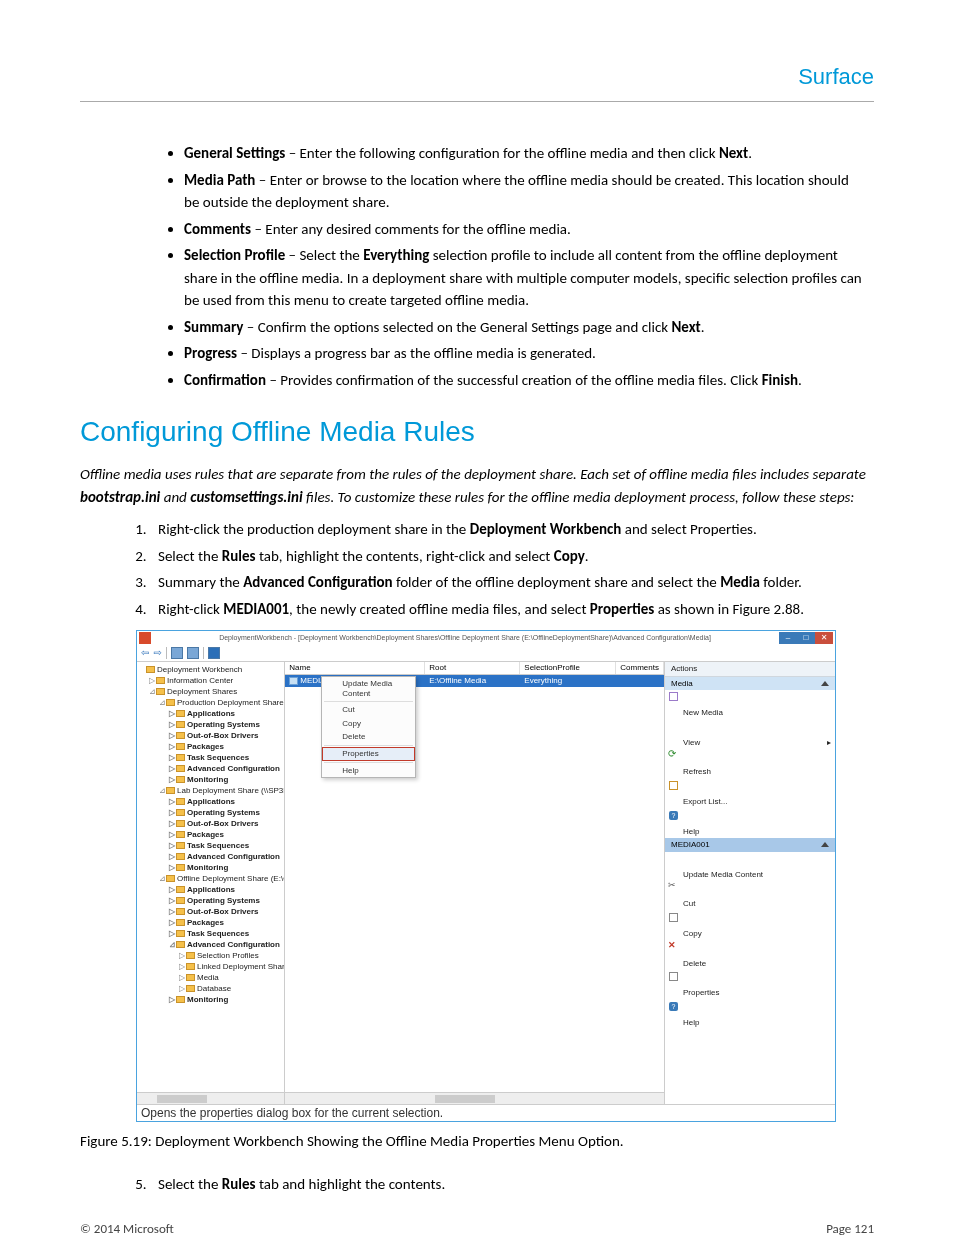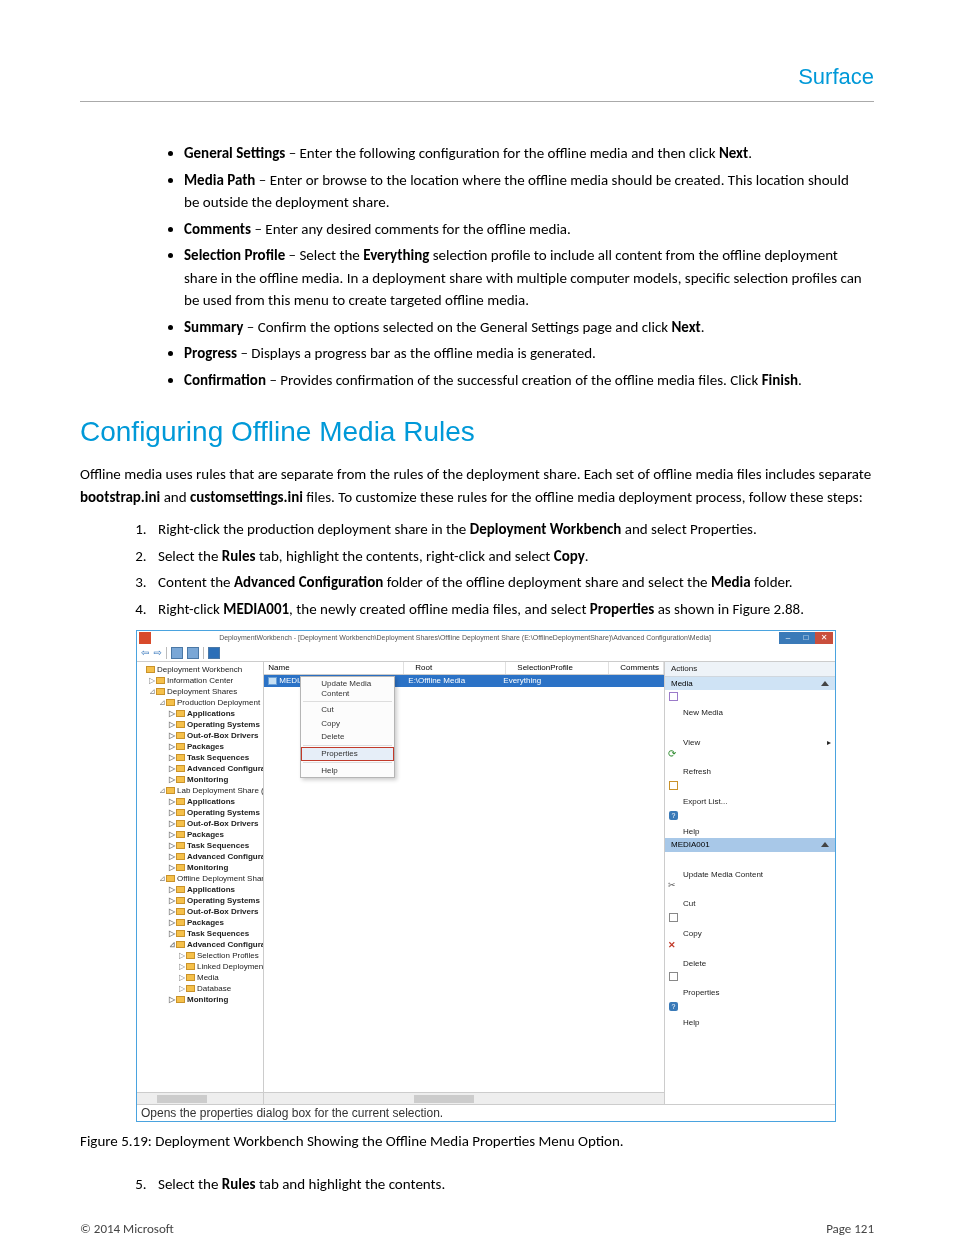--- a/index.html
+++ b/index.html
@@ -31,21 +31,21 @@
   ol.main-ol { list-style: decimal; margin-left: 70px; margin-right: 10px; margin-top: 10px;}
   ol.main-ol li { margin-bottom: 4px; padding-left: 8px;}
   .section-heading {
     color: #0099d8;
     font-family: "Segoe UI Light", "Segoe UI", Arial, sans-serif;
     font-size: 28px;
     font-weight: 400;
     margin-top: 20px;
     margin-bottom: 10px;
   }
-  .body-para { margin-bottom: 0; }
+  .body-para { margin-bottom: 0; font-style: italic; }
   b { font-weight: bold; }
 
   
   .screenshot-wrap {
     margin: 10px 0 6px 56px;
     border: 1px solid #4aa3df;
     width: 700px;
     font-family: "Segoe UI", Tahoma, Arial, sans-serif;
     font-size: 8px;
     background:#fff;
@@ -77,21 +77,21 @@
   .ss-tree-scrollbar { position:absolute; bottom:0; left:0; right:0; height:12px; background:#eee; border-top:1px solid #ccc; display:flex; align-items:center;}
   .ss-tree-thumb { position:absolute; left:20px; width:50px; height:8px; top:2px; background:#ccc;}
   .ind0 { padding-left:2px;} .ind1 { padding-left:12px;} .ind2 { padding-left:22px;}
   .ind3 { padding-left:32px;font-weight:bold;} .ind4 { padding-left:42px;}
   .expander { display:inline-block; width:6px; text-align:center; color:#888; margin-right:1px;}
 
   .ss-main { flex:1; display:flex; position:relative;}
   .ss-listpane { flex:1; position:relative; border-right:1px solid #ccc;}
   .ss-actions { width:170px; }
 
-  .ss-list-head { display:flex; border-bottom:1px solid #ccc; background:#fff;gap:7px;}
+  .ss-list-head { display:flex; border-bottom:1px solid #ccc; background:#fff;}
   .ss-list-head div { padding:1px 4px; border-right:1px solid #e0e0e0;}
   .col-name { width:140px;} .col-root { width:95px;} .col-sel { width:96px;} .col-comm { flex:1;}
 
   .ss-list-row { display:flex; background:#2b72c6; color:#fff; height:12px; align-items:center;}
   .ss-list-row div { padding:0 4px; }
   .disk-icon { display:inline-block; width:9px; height:8px; background:#c7e0f4; border:1px solid #6aa0d6; margin-right:2px; vertical-align:middle;}
 
   .context-menu {
     position:absolute; left:36px; top:14px; width:95px; background:#fcfcfc;
     border:1px solid #b5b5b5; box-shadow:2px 2px 4px rgba(0,0,0,0.2); font-size:8px; z-index:2;
@@ -155,21 +155,21 @@
 
 <h2 class="section-heading">Configuring Offline Media Rules</h2>
 
 <p class="body-para">
   <span>Offline media uses rules that are separate from the rules of the deployment share. Each set of offline media files includes separate </span><b>bootstrap.ini</b><span> and </span><b>customsettings.ini</b><span> files. To customize these rules for the offline media deployment process, follow these steps:</span>
 </p>
 
 <ol class="main-ol">
   <li><span>Right-click the production deployment share in the </span><b>Deployment Workbench</b><span> and select Properties.</span></li>
   <li><span>Select the </span><b>Rules</b><span> tab, highlight the contents, right-click and select </span><b>Copy</b><span>.</span></li>
-  <li><span>Content the </span><b>Advanced Configuration</b><span> folder of the offline deployment share and select the </span><b>Media</b><span> folder.</span></li>
+  <li><span>Summary the </span><b>Advanced Configuration</b><span> folder of the offline deployment share and select the </span><b>Media</b><span> folder.</span></li>
   <li><span>Right-click </span><b>MEDIA001</b><span>, the newly created offline media files, and select </span><b>Properties</b><span> as shown in Figure 2.88.</span></li>
 </ol>
 
 <div class="screenshot-wrap">
   <div class="ss-titlebar">
     <span class="ss-icon-red"></span>
     <span class="ss-title">DeploymentWorkbench - [Deployment Workbench\Deployment Shares\Offline Deployment Share (E:\OfflineDeploymentShare)\Advanced Configuration\Media]</span>
     <div class="ss-winbtns">
       <div class="ss-winbtn min">–</div>
       <div class="ss-winbtn max">□</div>

